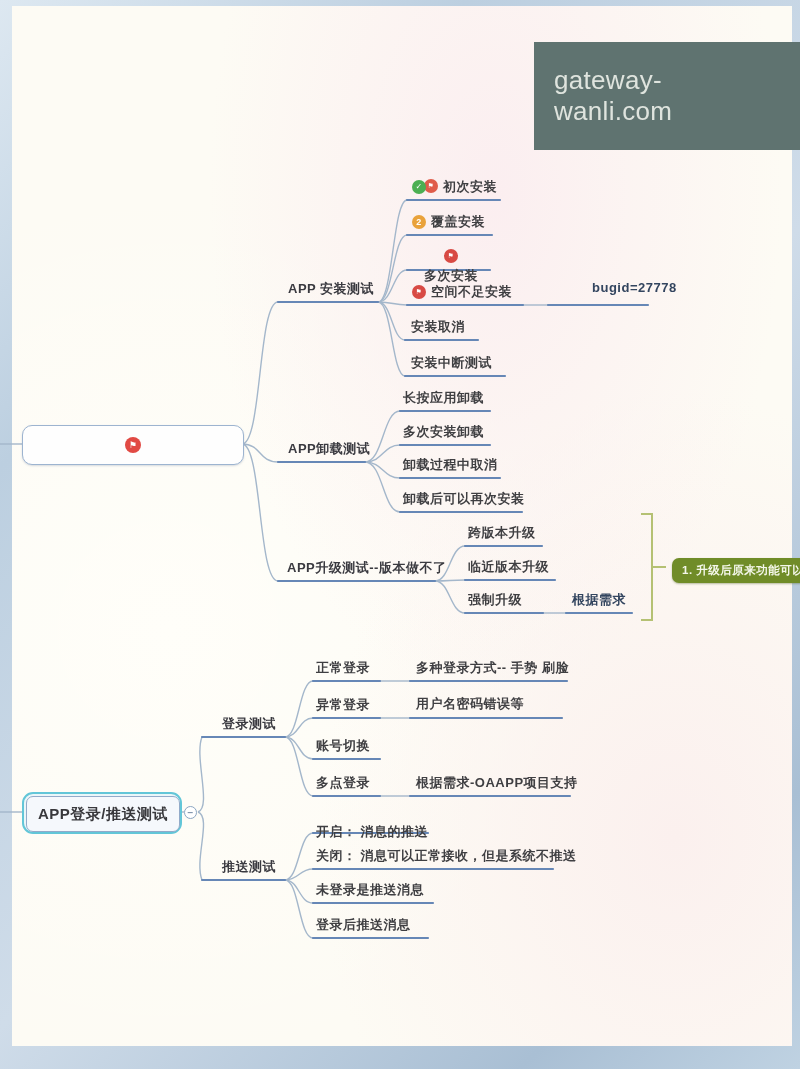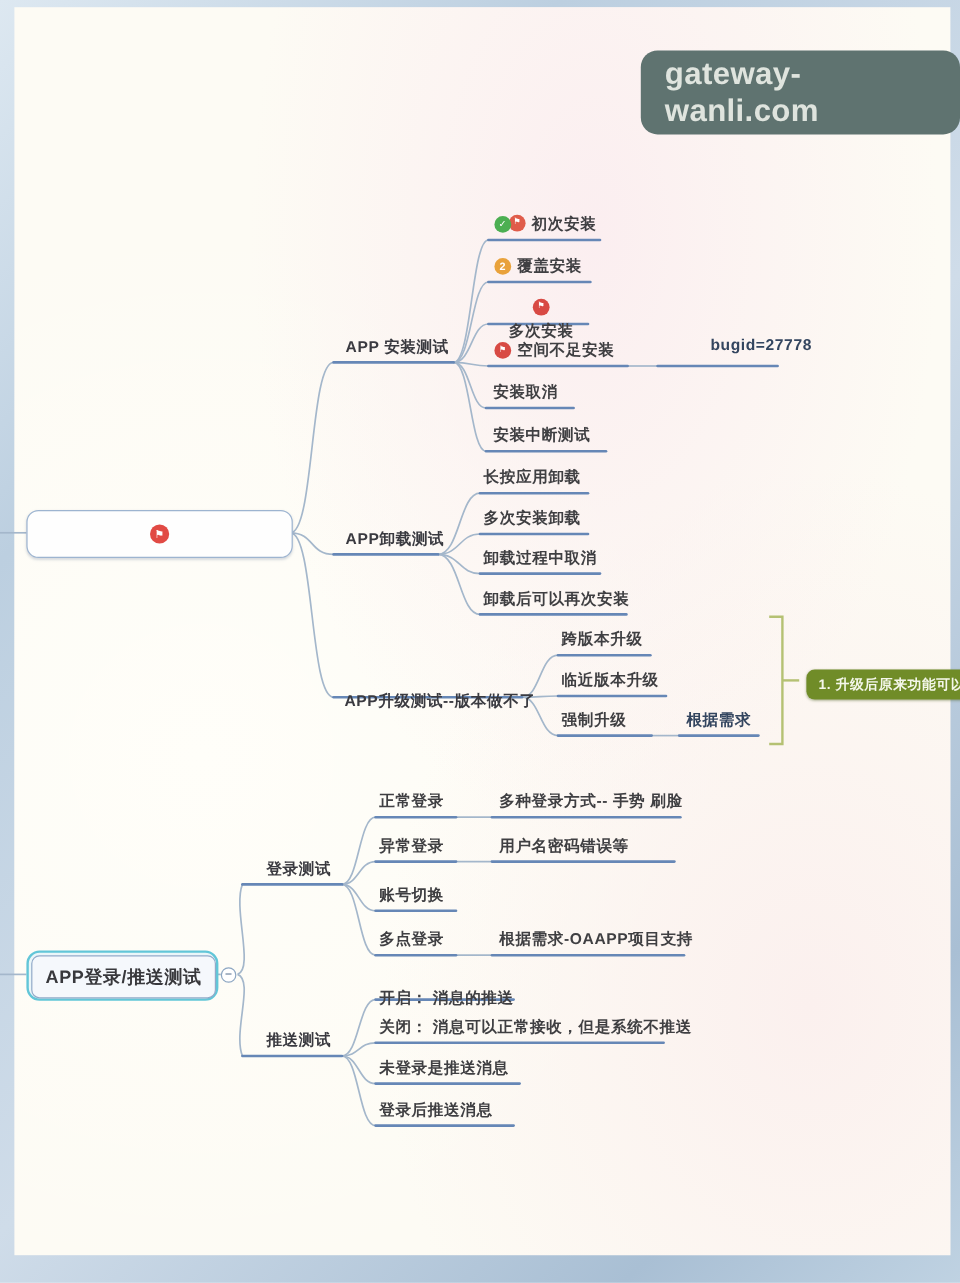--- a/index.html
+++ b/index.html
@@ -33,22 +33,22 @@
   .ic-green{background:#4caf52;z-index:2;}
   .ic-redback{background:#e05c4a;margin-left:-7px;z-index:1;transform:translateY(-1px);font-size:7px;}
   .ic-orange{background:#e9a23b;font-size:9px;}
   .ic-red{background:#d84a44;font-size:7px;}
   .collapse{position:absolute;width:13px;height:13px;border-radius:50%;background:#fff;
             border:1.5px solid #8ca6c2;color:#7f93ab;display:flex;align-items:center;justify-content:center;
             font-size:10px;line-height:10px;font-weight:700;box-sizing:border-box;}
   .callout{position:absolute;background:#708c28;color:#f4f7ea;border-radius:7px;
            font-size:11.5px;font-weight:700;letter-spacing:.5px;
            padding:5px 10px;white-space:nowrap;box-shadow:0 1px 2px rgba(80,100,40,.4);}
-  .watermark{position:absolute;background:#5f7370;color:#dfe4de;border-radius:14px;
-             font-size:26px;font-weight:700;padding:4px 20px;letter-spacing:.3px;}
+  .watermark{position:absolute;background:#5f7370;color:#dfe4de;border-radius:0;
+             font-size:26px;font-weight:400;padding:23px 20px;letter-spacing:.3px;}
 </style>
 </head>
 <body>
 
 <div id="stage">
   <div id="canvas"></div>
 
   <svg class="links" width="800" height="1069">
 
     <g stroke="#a4b7cb" stroke-width="1.4" fill="none">
@@ -129,21 +129,21 @@
   </svg>
 
   <div class="watermark" style="left:534px;top:42px;">gateway-wanli.com</div>
 
   <div class="root-box" style="left:22px;top:425px;width:220px;height:38px;">
     <span class="ic ic-root">⚑</span>
   </div>
 
   <div class="t t1" style="left:288px;top:281px;">APP 安装测试</div>
   <div class="t t1" style="left:288px;top:441px;">APP卸载测试</div>
-  <div class="t t1" style="left:287px;top:560px;margin-top:16px;">APP升级测试--版本做不了</div>
+  <div class="t t1" style="left:287px;top:560px;">APP升级测试--版本做不了</div>
 
   <div class="t" style="left:412px;top:179px;">
     <span class="ic ic-green">✓</span>
     <span class="ic ic-redback">⚑</span>
     <span>初次安装</span>
   </div>
   <div class="t" style="left:412px;top:214px;">
     <span class="ic ic-orange">2</span>
     <span>覆盖安装</span>
   </div>
@@ -175,21 +175,21 @@
     <div class="root2-inner">APP登录/推送测试</div>
   </div>
   <div class="collapse" style="left:184px;top:806px;">−</div>
 
   <div class="t t1" style="left:222px;top:716px;">登录测试</div>
   <div class="t t1" style="left:222px;top:859px;">推送测试</div>
 
   <div class="t" style="left:316px;top:660px;">正常登录</div>
   <div class="t" style="left:416px;top:660px;">多种登录方式-- 手势 刷脸</div>
   <div class="t" style="left:316px;top:697px;">异常登录</div>
-  <div class="t" style="left:416px;top:697px;">用户名密码错误等</div>
+  <div class="t" style="left:416px;top:697px;font-family:Liberation Mono, monospace;">用户名密码错误等</div>
   <div class="t" style="left:316px;top:738px;">账号切换</div>
   <div class="t" style="left:316px;top:775px;">多点登录</div>
   <div class="t" style="left:416px;top:775px;">根据需求-OAAPP项目支持</div>
 
   <div class="t" style="left:316px;top:812px;margin-top:12px;">开启： 消息的推送</div>
   <div class="t" style="left:316px;top:848px;">关闭： 消息可以正常接收，但是系统不推送</div>
   <div class="t" style="left:316px;top:882px;">未登录是推送消息</div>
   <div class="t" style="left:316px;top:917px;">登录后推送消息</div>
 </div>
 

